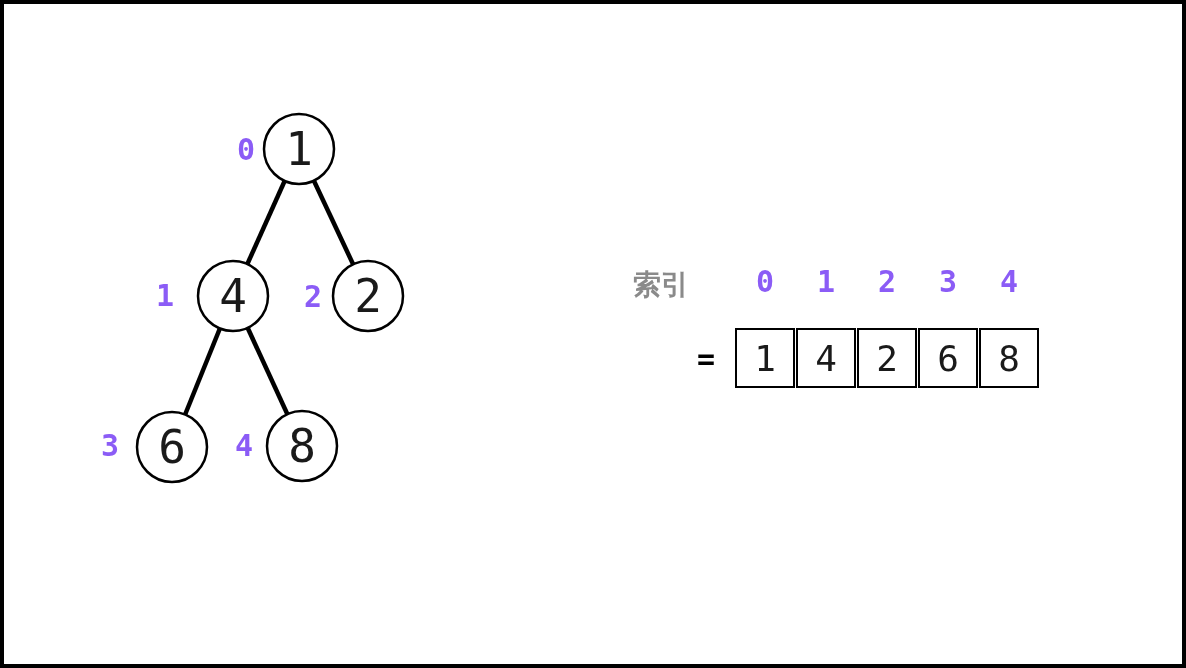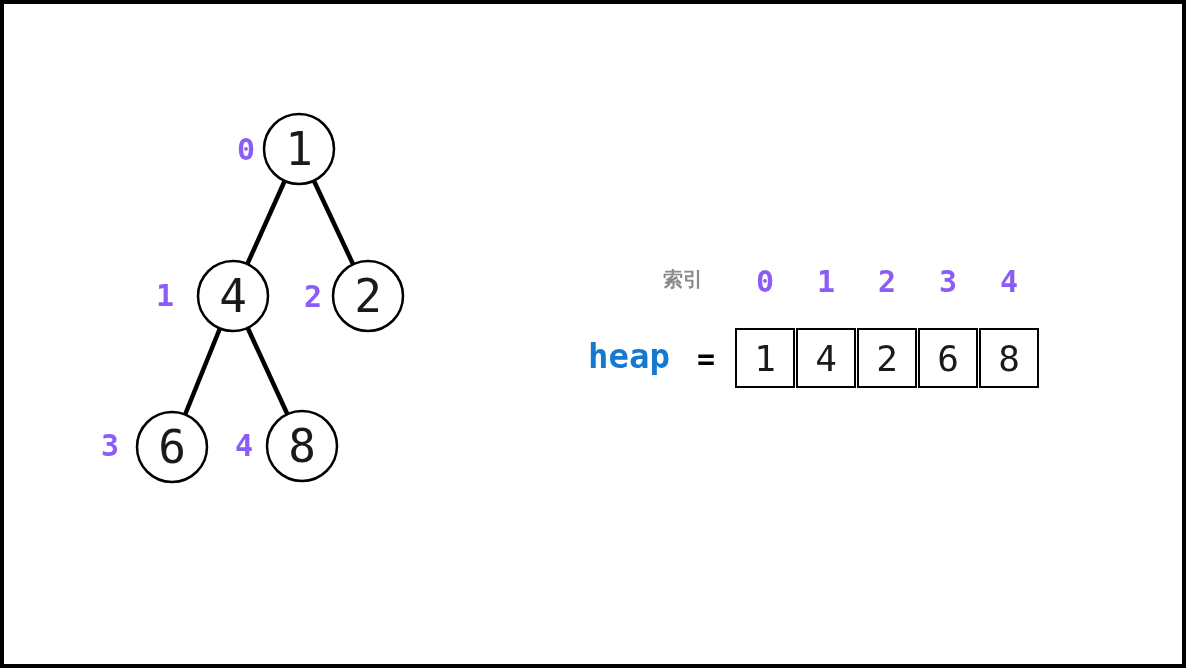--- a/index.html
+++ b/index.html
@@ -24,22 +24,21 @@
   svg.tree {
     position: absolute;
     left: 0;
     top: 0;
   }
   .index-title {
     position: absolute;
     left: 633px;
     top: 266px;
     width: 100px;
-    text-align: center;
-    font-size: 20px;
+    font-size: 28px;
     font-weight: bold;
     font-family: "DejaVu Sans", "Liberation Sans", sans-serif;
   }
   .indices {
     position: absolute;
     left: 735px;
     top: 262px;
     display: flex;
     gap: 1px;
   }
@@ -120,21 +119,20 @@
     <div class="index-title" style="color: rgb(138, 138, 138);">索引</div>
 
     <div class="indices" id="indices">
         <div class="index-digit" style="color: rgb(139, 92, 246);">0</div>
         <div class="index-digit" style="color: rgb(139, 92, 246);">1</div>
         <div class="index-digit" style="color: rgb(139, 92, 246);">2</div>
         <div class="index-digit" style="color: rgb(139, 92, 246);">3</div>
         <div class="index-digit" style="color: rgb(139, 92, 246);">4</div>
       </div>
 
-    <div class="heap-var" style="color: rgb(23, 120, 210);">heap</div>
 
     <div class="equals">=</div>
 
     <div class="cells" id="cells">
         <div class="cell">1</div>
         <div class="cell">4</div>
         <div class="cell">2</div>
         <div class="cell">6</div>
         <div class="cell">8</div>
       </div>

